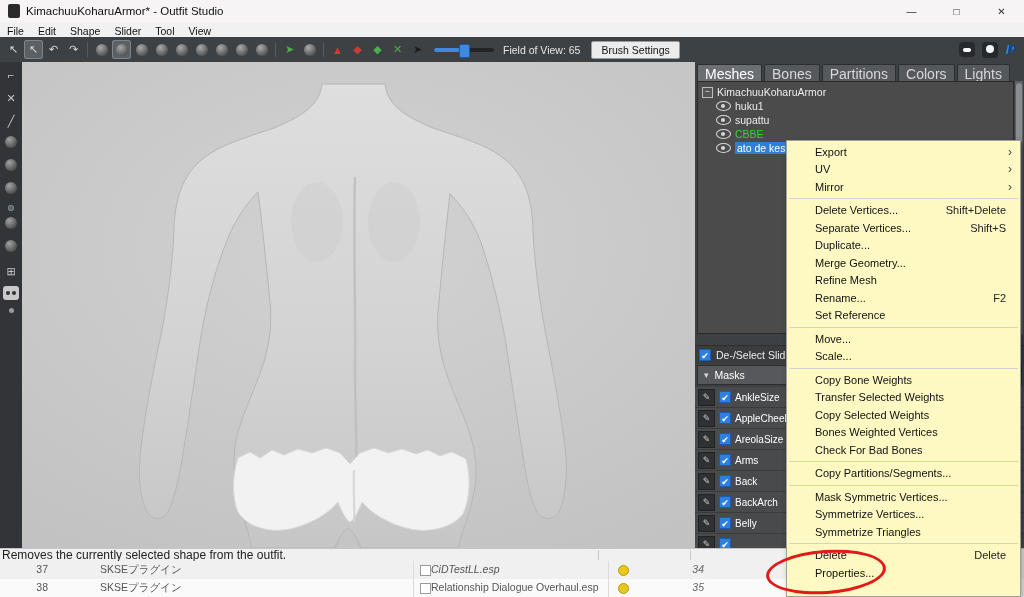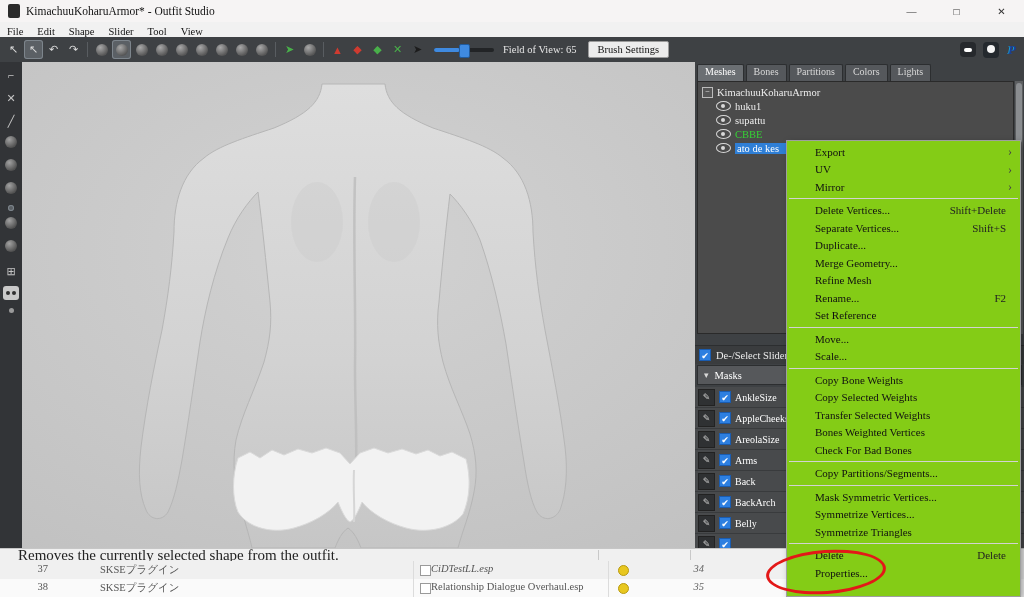--- a/index.html
+++ b/index.html
@@ -1,17 +1,17 @@
 <!DOCTYPE html>
 <html><head>
 <meta charset="utf-8">
 <style>
   html,body{margin:0;padding:0;background:#888;}
   .app{position:relative;width:1024px;height:597px;overflow:hidden;background:#f0f0f0;
-       font-family:Liberation Serif, serif;-webkit-font-smoothing:antialiased;}
+       font-family:Liberation Sans, sans-serif;-webkit-font-smoothing:antialiased;}
 
   
   .titlebar{position:absolute;top:0;left:0;right:0;height:22px;background:#f6f4f4;
             border-bottom:1px solid #e3e3e3;display:flex;align-items:center;}
   .app-icon{width:12px;height:14px;margin:0 6px 0 8px;background:#2b2b2b;border-radius:2px;}
   .title-text{font-size:11.5px;color:#111;}
   .win-btns{margin-left:auto;display:flex;height:22px;}
   .win-btn{width:45px;height:22px;display:flex;align-items:center;justify-content:center;
            font-size:10px;color:#333;}
 
@@ -65,21 +65,21 @@
   .lt-light::after{content:'';position:absolute;right:3px;top:5px;width:4px;height:4px;border-radius:50%;background:#2f2f2f;}
   .lt-dot{width:5px;height:5px;border-radius:50%;background:#9a9a9a;margin-bottom:8px;}
 
   
   .viewport{position:absolute;top:62px;left:22px;width:673px;height:486px;
             background:radial-gradient(ellipse 120% 110% at 50% 38%, #d2d2d2, #bdbdbd 88%);}
 
   
   .right-panel{position:absolute;top:62px;left:695px;width:329px;height:486px;background:#3e4144;}
   .tabs{display:flex;gap:2px;padding:2px 0 0 2px;height:17px;}
-  .tab{font-size:10px;color:#d8d8d8;background:#55585c;padding:1px 7px 0;border-radius:2px 2px 0 0;
+  .tab{font-size:14px;color:#d8d8d8;background:#55585c;padding:1px 7px 0;border-radius:2px 2px 0 0;
        border:1px solid #2c2e30;border-bottom:none;}
   .tab.active{background:#6b6f73;color:#fff;}
   .tree{position:absolute;top:19px;left:2px;width:317px;height:253px;background:#4b4b4b;
         border:1px solid #2a2a2a;box-sizing:border-box;font-size:10.5px;color:#ececec;
         padding:3px 0 0 4px;overflow:hidden;}
   .tree-scroll{position:absolute;top:19px;right:1px;width:8px;height:253px;background:#5c5e60;}
   .tree-thumb{margin:2px 1px;width:6px;height:60px;background:#8a8d90;border-radius:3px;}
   .tree-row{display:flex;align-items:center;height:14px;gap:4px;}
   .rootbox{width:9px;height:9px;background:#555;border:1px solid #bbb;color:#eee;font-size:8px;
            line-height:8px;text-align:center;flex:none;}
@@ -105,22 +105,22 @@
   .pencil{width:15px;height:15px;background:#2f3133;border:1px solid #222;color:#cfcfcf;font-size:9px;
           display:flex;align-items:center;justify-content:center;flex:none;}
   .sname{font-size:10px;color:#fff;width:68px;white-space:nowrap;overflow:hidden;}
   .strack{position:relative;flex:1;height:4px;background:#28292b;border-radius:2px;margin-right:8px;}
   .sfill{width:52%;height:100%;background:#3a87e0;border-radius:2px;}
   .shandle{position:absolute;left:52%;top:-4px;width:7px;height:12px;background:#5aa0f0;
            border:1px solid #26m5a9c;border:1px solid #2a6ac0;border-radius:1px;}
 
   
   .statusbar{position:absolute;top:548px;left:0;right:0;height:13px;background:#f0f0f0;
-             border-top:1px solid #c6c6c6;font-size:15px;color:#222;display:flex;align-items:center;
-             padding-left:18px;box-sizing:border-box;text-align:right;}
+             border-top:1px solid #c6c6c6;font-size:12px;color:#222;display:flex;align-items:center;
+             padding-left:2px;box-sizing:border-box;text-align:right;}
   .sb-sep{position:absolute;top:1px;bottom:1px;width:1px;background:#c9c9c9;}
   .sb-sep1{left:598px;} .sb-sep2{left:690px;}
 
   
   .bg-window{position:absolute;top:561px;left:0;right:0;height:36px;background:#fafafa;
              font-size:10.5px;color:#555;}
   .bw-row{position:relative;height:18px;}
   .bw-row.odd{background:#f0f0f0;}
   .bw-row.even{background:#fafafa;}
   .bw-cell{position:absolute;top:2px;white-space:nowrap;}
@@ -129,21 +129,21 @@
   .r-plug{left:431px;}
   .ital{font-style:italic;}
   .r-pri{left:664px;width:40px;text-align:right;font-style:italic;color:#666;}
   .bw-line{position:absolute;top:0;bottom:0;width:1px;background:#dcdcdc;}
   .bw-l1{left:413px;} .bw-l2{left:608px;}
   .r-cb{position:absolute;left:420px;top:4px;width:9px;height:9px;background:#fff;border:1px solid #9a9a9a;}
   .r-dot{position:absolute;left:618px;top:4px;width:9px;height:9px;border-radius:50%;
          background:#e8c71f;border:1px solid #b89a10;}
 
   
-  .context-menu{position:absolute;left:786px;top:140px;width:235px;bottom:0;background:#84cc16;
+  .context-menu{position:absolute;left:786px;top:140px;width:235px;bottom:0;background:#fef9c3;
                 border:1px solid #9f9f9f;box-shadow:3px 3px 7px rgba(0,0,0,.35);
                 box-sizing:border-box;padding-top:2px;font-size:11px;color:#111;z-index:50;overflow:hidden;}
   .cm-item{height:17.5px;display:flex;align-items:center;padding:0 8px 0 28px;position:relative;}
   .cm-label{white-space:nowrap;}
   .cm-short{margin-left:auto;padding-right:6px;color:#222;white-space:nowrap;}
   .cm-arrow{position:absolute;right:8px;color:#444;font-size:12px;}
   .cm-sep{height:1px;background:#d2d2d2;margin:2.5px 2px;}
 
   
   .red-ellipse{position:absolute;left:766px;top:550px;width:114px;height:38px;border:3px solid #e31818;
@@ -484,24 +484,24 @@
       <span class="cm-label">Move...</span>
     </div>
     <div class="cm-item">
       <span class="cm-label">Scale...</span>
     </div>
     <div class="cm-sep"></div>
     <div class="cm-item">
       <span class="cm-label">Copy Bone Weights</span>
     </div>
     <div class="cm-item">
+      <span class="cm-label">Transfer Selected Weights</span>
+    </div>
+    <div class="cm-item">
       <span class="cm-label">Copy Selected Weights</span>
-    </div>
-    <div class="cm-item">
-      <span class="cm-label">Transfer Selected Weights</span>
     </div>
     <div class="cm-item">
       <span class="cm-label">Bones Weighted Vertices</span>
     </div>
     <div class="cm-item">
       <span class="cm-label">Check For Bad Bones</span>
     </div>
     <div class="cm-sep"></div>
     <div class="cm-item">
       <span class="cm-label">Copy Partitions/Segments...</span>

